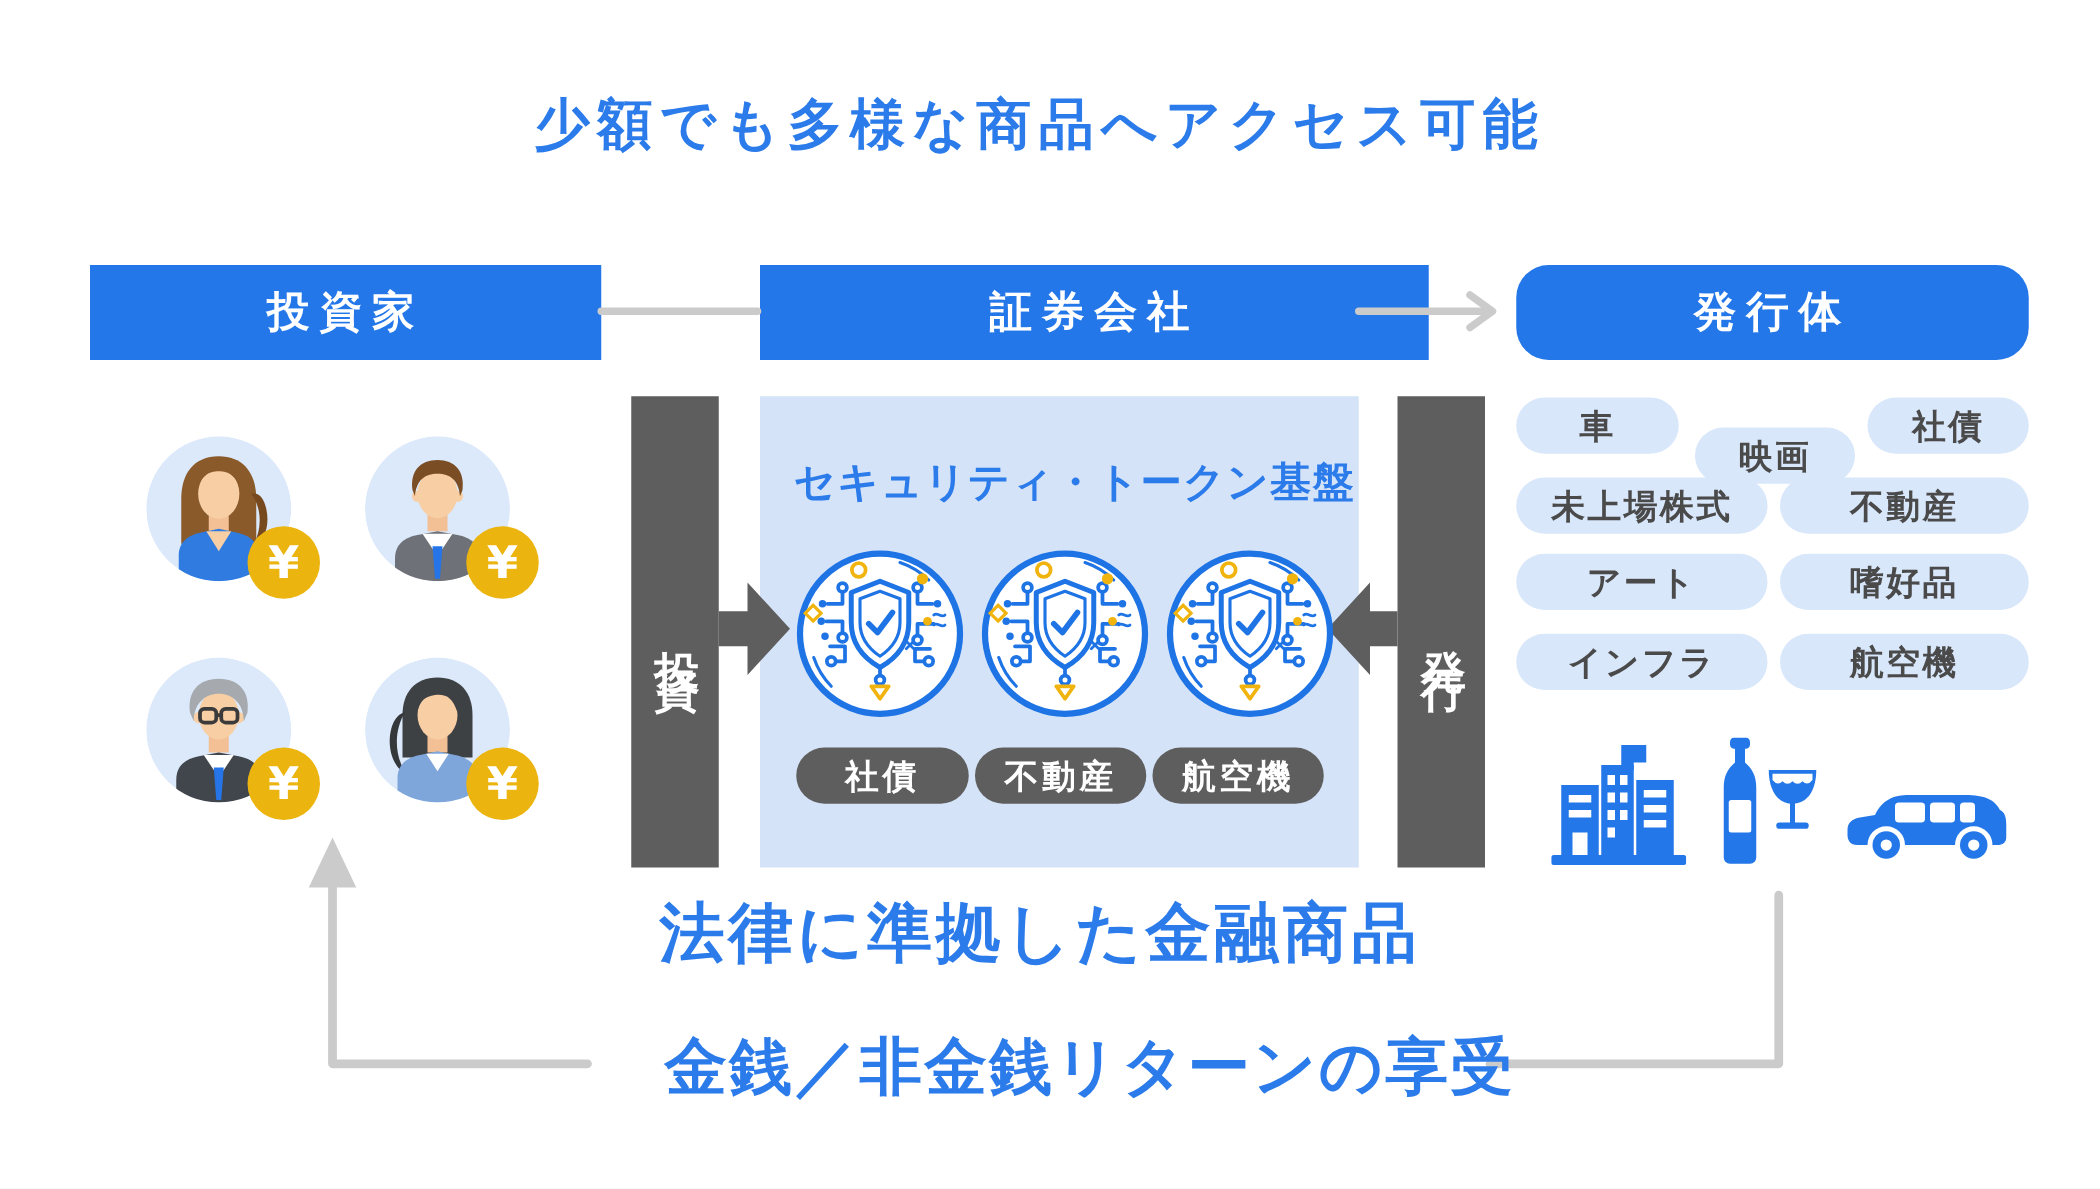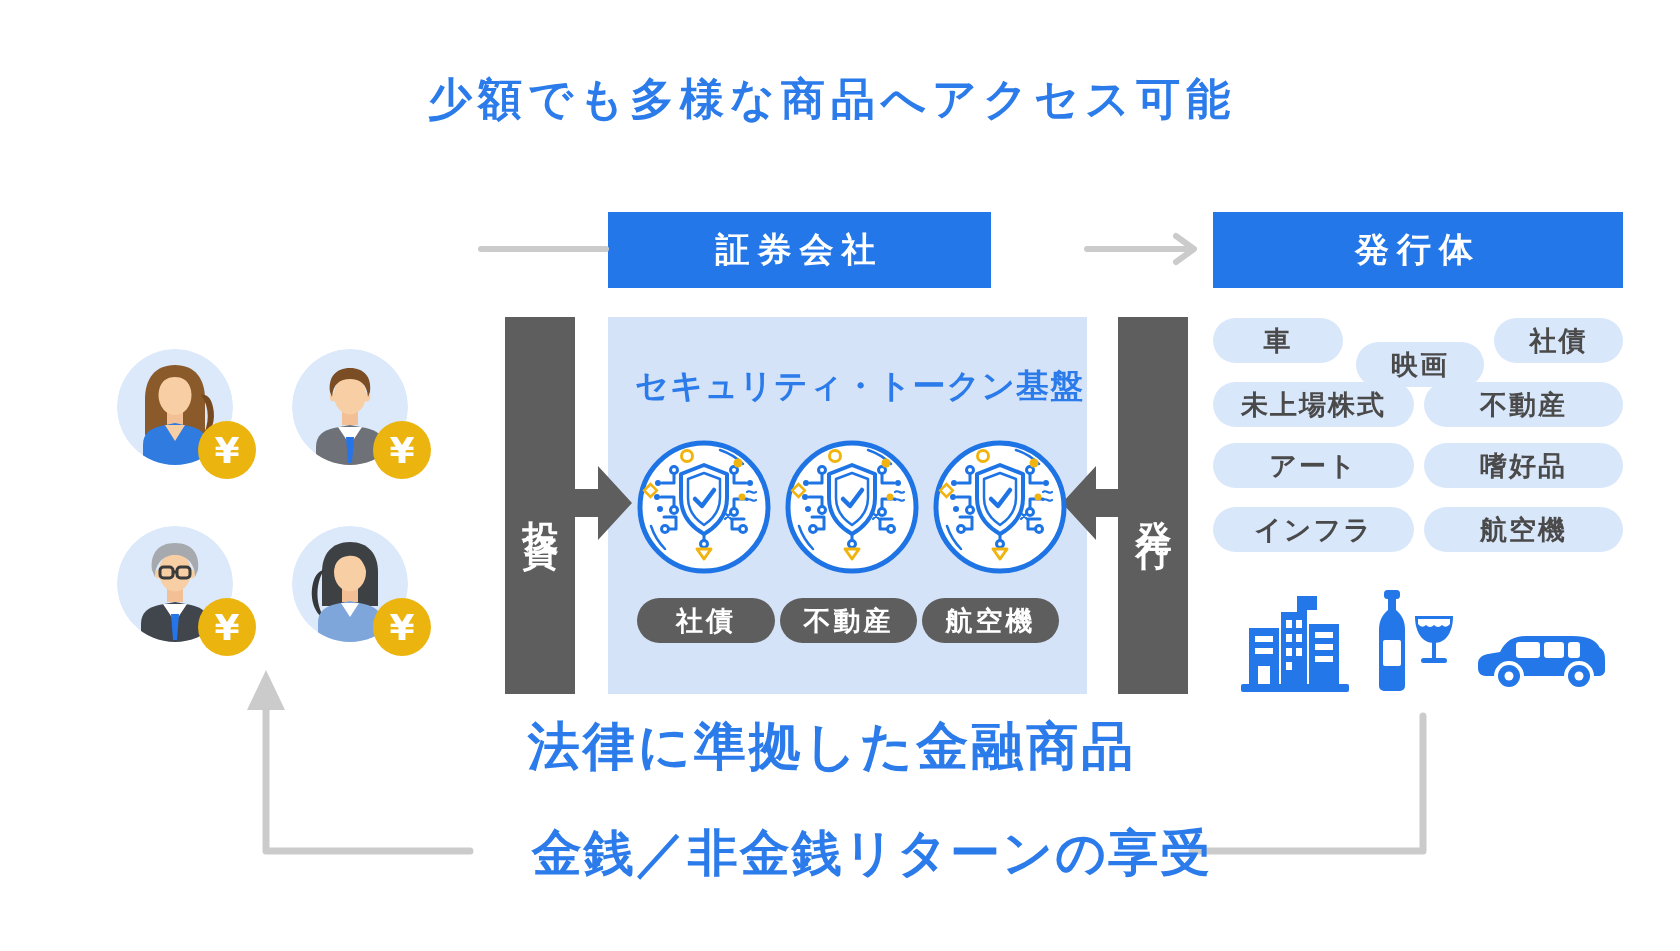--- a/index.html
+++ b/index.html
@@ -78,24 +78,27 @@
         <circle cx="104" cy="26" r="4.5" fill="#F1B40E"></circle>
         <circle cx="108" cy="60" r="3.5" fill="#F1B40E"></circle>
         <rect x="12" y="49" width="9" height="9" transform="rotate(45 16.5 53.5)" fill="none" stroke="#F1B40E" stroke-width="2.5"></rect>
         <polygon points="70,122 63,112 77,112" fill="none" stroke="#F1B40E" stroke-width="3" stroke-linejoin="round"></polygon>
       </symbol>
     </defs>
   </svg>
 
   <div class="abs title">少額でも多様な商品へアクセス可能</div>
 
-  <div class="abs hbox" style="left:608px;width:383px;">
+  <div class="abs hbox" style="left:72px;width:409px;">
+    <span>投資家</span>
+  </div>
+  <div class="abs hbox" style="left:608px;width:535px;">
     <span>証券会社</span>
   </div>
-  <div class="abs hbox" style="left:1213px;width:410px;">
+  <div class="abs hbox" style="left:1213px;width:410px;border-radius:26px;">
     <span>発行体</span>
   </div>
 
   <div class="abs panel"></div>
   <div class="abs panel-title">セキュリティ・トークン基盤</div>
 
   <svg class="abs overlay" width="1680" height="951">
 
     <path d="M481,249 L606,249" stroke="#CBCBCB" stroke-width="6" stroke-linecap="round" fill="none"></path>
 

